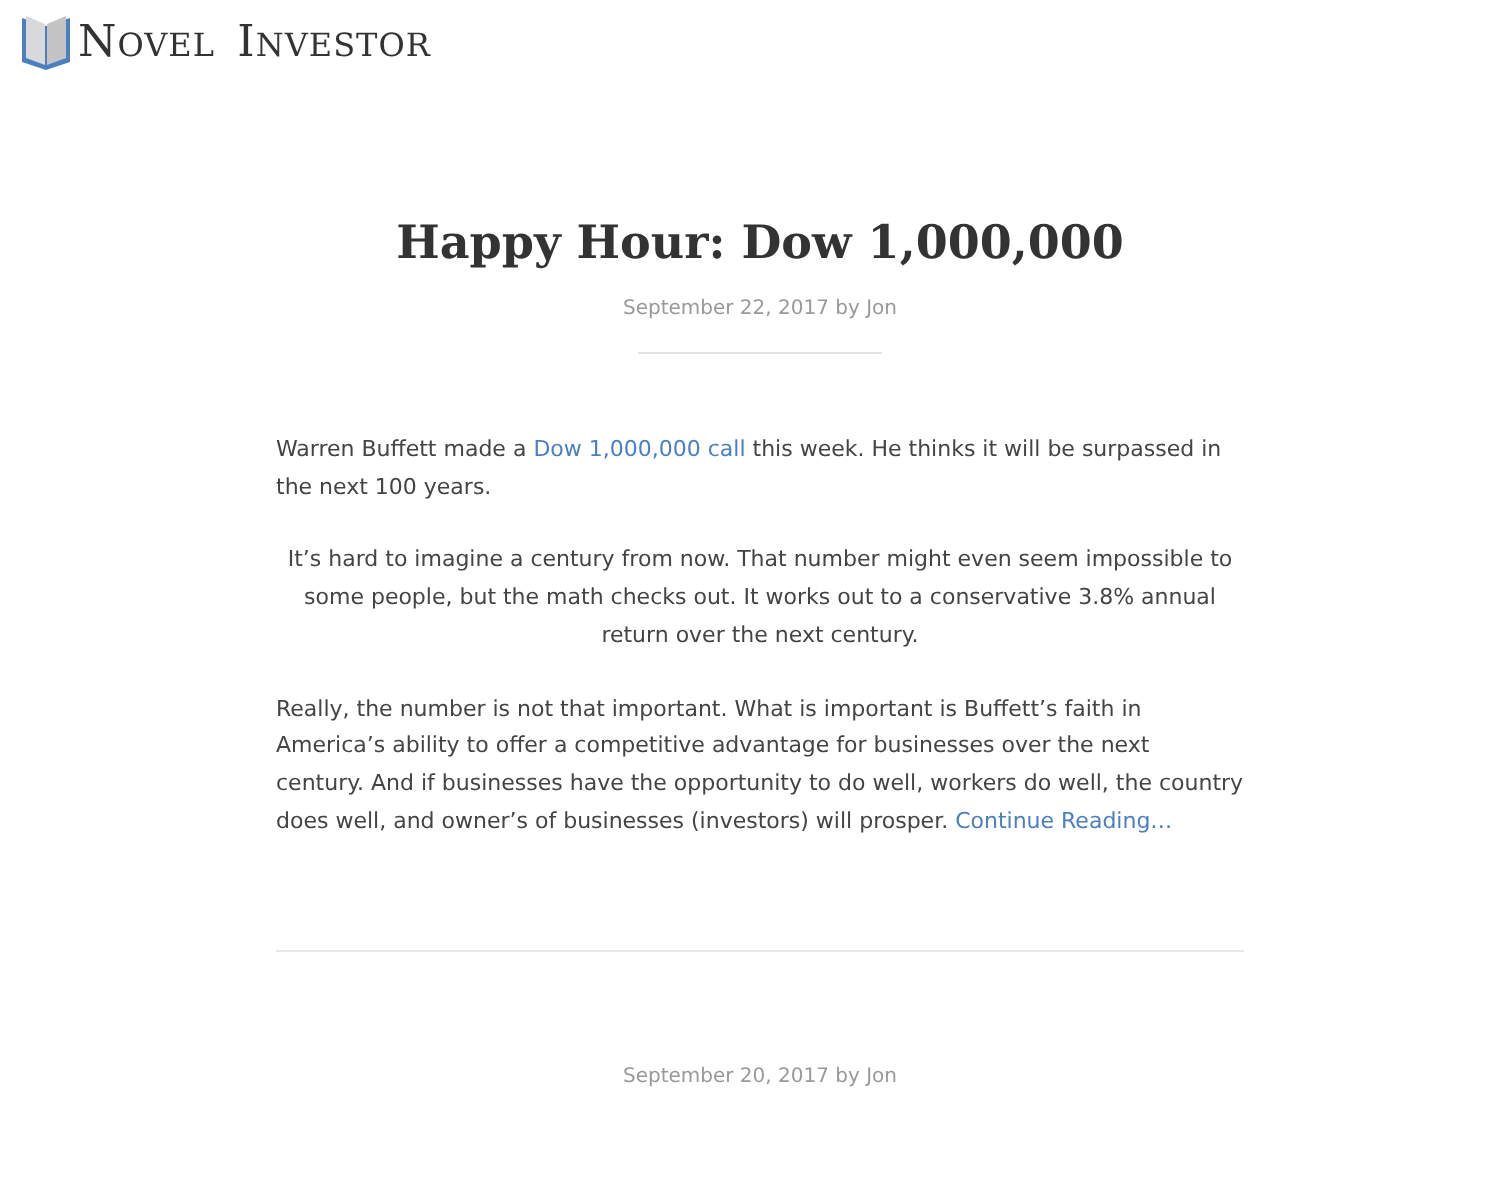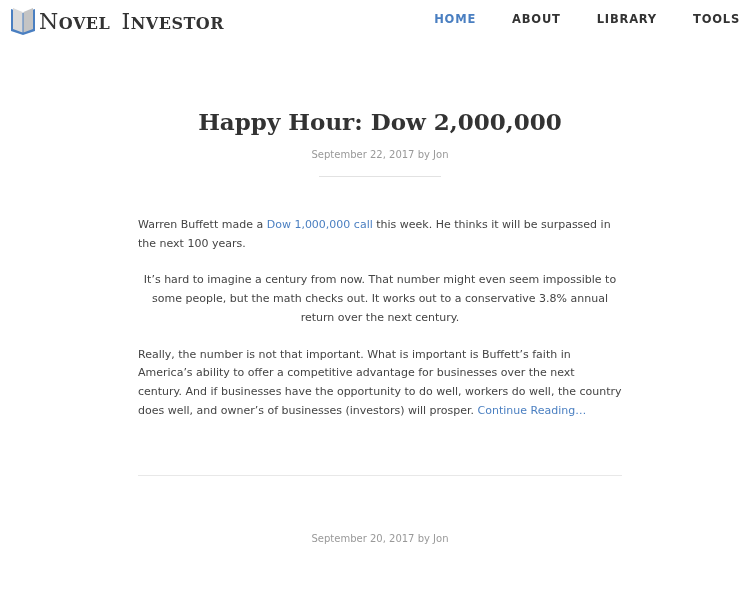--- a/index.html
+++ b/index.html
@@ -2,21 +2,21 @@
 <html><head>
 <meta charset="utf-8">
 <style>
   html, body { margin:0; padding:0; background:#fff; }
   body { width:750px; height:596px; overflow:hidden; position:relative; font-family:"DejaVu Sans", sans-serif; color:#444; }
   .header { position:absolute; top:0; left:0; width:750px; height:42px; }
   .logo { position:absolute; left:10px; top:5px; display:flex; align-items:center; }
   .logo svg { display:block; }
   .logo-text { font-family:"DejaVu Serif", serif; color:#333; margin-left:3px; letter-spacing:0.5px; }
   .logo-text .cap { font-size:22px; }
-  .logo-text .sm { font-size:16px;font-weight:bold; }
+  .logo-text .sm { font-size:16px; }
   .nav { position:absolute; top:12px; right:10px; display:flex; }
   .nav a { font-family:"DejaVu Sans", sans-serif; font-size:11.5px; font-weight:bold; letter-spacing:0.8px; color:#333; text-decoration:none; margin-left:36px; }
   .nav a.active { color:#4a7fc1; }
   .post { position:absolute; left:138px; width:484px; }
   .title { font-family:"DejaVu Serif", serif; font-weight:bold; font-size:23px; color:#333; text-align:center; margin:0; line-height:29px; }
   .meta { font-size:10px; color:#999; text-align:center; }
   .meta-rule { width:122px; height:1px; background:#e2e2e2; margin:0 auto; }
   p.body { font-size:11px; line-height:18.7px; color:#444; margin:0; }
   p.body a { color:#4a7fc1; text-decoration:none; }
   .divider { position:absolute; left:138px; width:484px; height:1px; background:#e8e8e8; }
@@ -26,30 +26,24 @@
 
 <div class="header">
   <div class="logo">
     <svg width="26" height="32" viewBox="0 0 26 32">
       <path d="M1 4 L1 26 L13 30 L25 26 L25 4 L13 8 Z" fill="#4a7fc1"></path>
       <path d="M3 3 L3 24 L12.5 27.5 L12.5 7 Z" fill="#d9d9d9"></path>
       <path d="M23 3 L23 24 L13.5 27.5 L13.5 7 Z" fill="#c4c4c4"></path>
     </svg>
     <span class="logo-text"><span class="cap">N</span><span class="sm">OVEL</span>&nbsp;&nbsp;<span class="cap">I</span><span class="sm">NVESTOR</span></span>
   </div>
-  <nav class="nav">
-    <a class="active">HOME</a>
-    <a>ABOUT</a>
-    <a>LIBRARY</a>
-    <a>TOOLS</a>
-  </nav>
 </div>
 
 <article class="post" style="top:107px;">
-  <h1 class="title">Happy Hour: Dow 2,000,000</h1>
+  <h1 class="title">Happy Hour: Dow 1,000,000</h1>
   <div class="meta" style="margin-top:13px;">September 22, 2017 by Jon</div>
   <div class="meta-rule" style="margin-top:16px;"></div>
   <p class="body" style="margin-top:39px;"><span>Warren Buffett made a </span><a>Dow 1,000,000 call</a><span> this week. He thinks it will be surpassed in the next 100 years.</span></p>
   <p class="body" style="margin-top:18px;text-align:center;">It’s hard to imagine a century from now. That number might even seem impossible to some people, but the math checks out. It works out to a conservative 3.8% annual return over the next century.</p>
   <p class="body" style="margin-top:18px;"><span>Really, the number is not that important. What is important is Buffett’s faith in America’s ability to offer a competitive advantage for businesses over the next century. And if businesses have the opportunity to do well, workers do well, the country does well, and owner’s of businesses (investors) will prosper. </span><a>Continue Reading…</a></p>
 </article>
 
 <div class="divider" style="top:475px;"></div>
 
 <article class="post" style="top:521px;">

